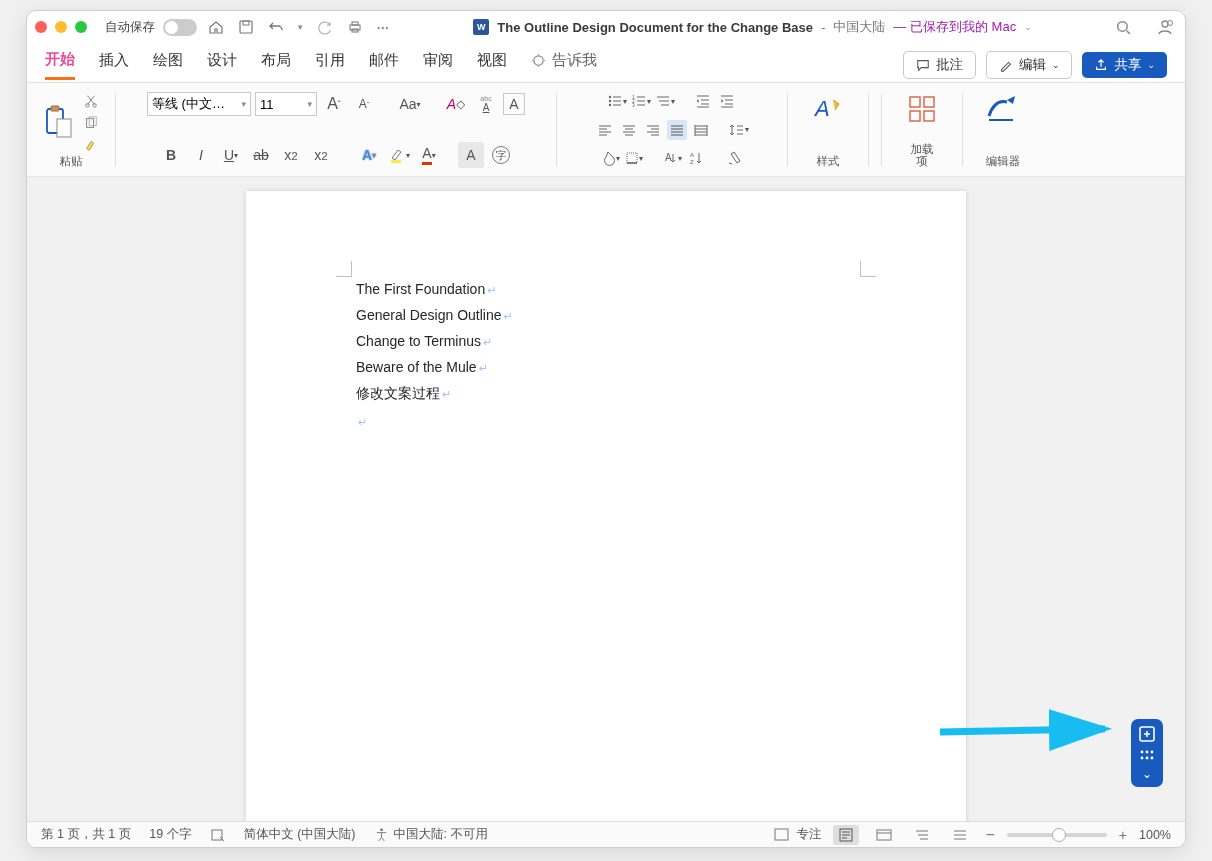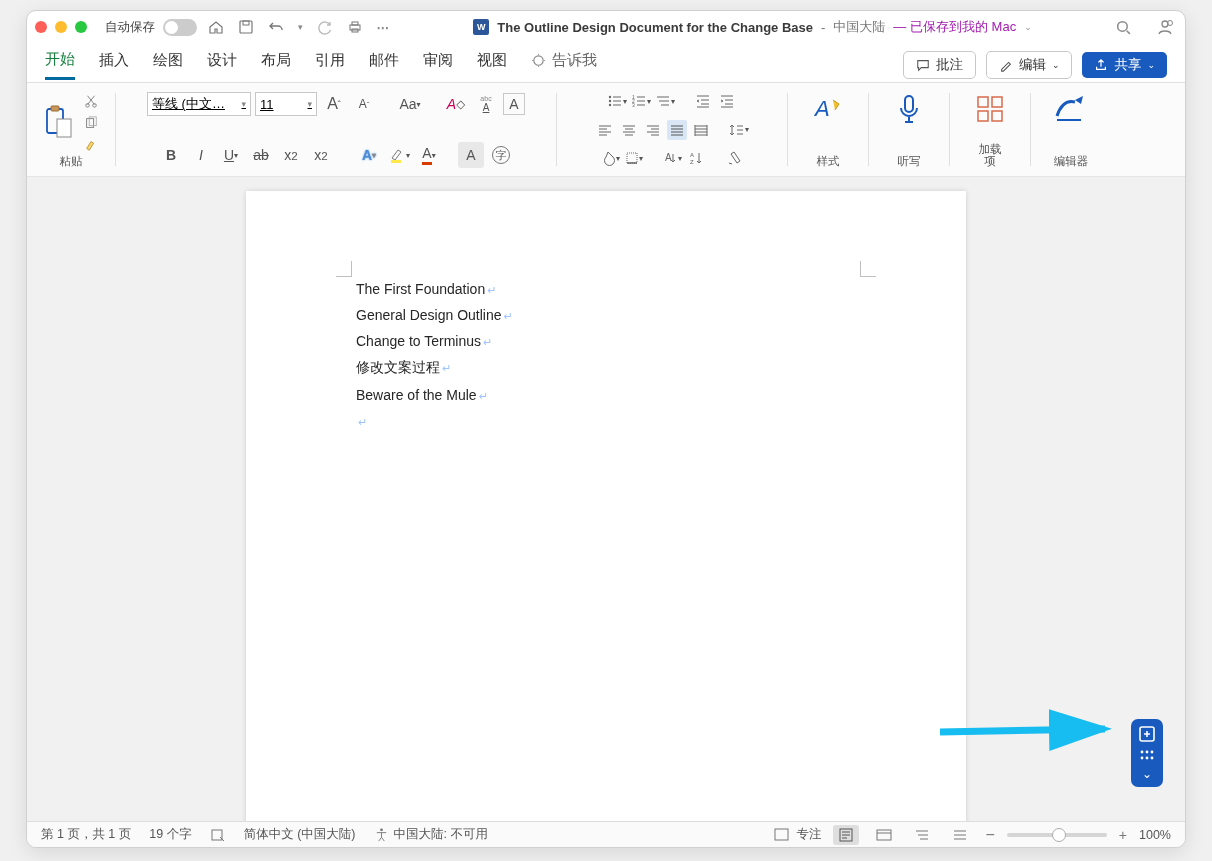--- a/index.html
+++ b/index.html
@@ -9,32 +9,32 @@
 .traffic { display: flex; gap: 8px; margin-right: 10px; }
 .dot { width: 12px; height: 12px; border-radius: 50%; }
 .r { background: #ff5f57; } .y { background: #febc2e; } .g { background: #28c840; }
 .tb-btn { color: #666; display: flex; align-items: center; justify-content: center; cursor: default; padding: 0 3px; }
 .toggle { width: 34px; height: 17px; background: #ccc; border-radius: 9px; position: relative; }
 .toggle::after { content:''; position:absolute; width:13px; height:13px; background:#fff; border-radius:50%; top:2px; left:2px; }
 .title-center { flex:1; display:flex; align-items:center; justify-content:center; gap:8px; font-size:13px; color:#3a3a3a; }
 .wicon { width:16px; height:16px; background:#2b579a; color:#fff; font-size:9px; font-weight:bold; display:flex; align-items:center; justify-content:center; border-radius:2px; }
 .tabs { display:flex; align-items:center; padding: 4px 18px 0 18px; gap: 24px; font-size: 15px; color:#333; border-bottom:1px solid #e0e0e0; height:40px; }
 .tab { padding-bottom: 8px; cursor: default; }
-.tab.active { color:#15803d; font-weight:400; border-bottom: 3px solid #0369a1; }
+.tab.active { color:#ec4899; font-weight:700; border-bottom: 3px solid #f97316; }
 .tabs-right { margin-left:auto; display:flex; gap:10px; align-items:center; }
 .pill { border:1px solid #c8c8c8; border-radius:5px; padding:4px 12px; font-size:13.5px; display:flex; align-items:center; gap:6px; }
 .share { background:#185abd; color:#fff; border:none; }
 .ribbon { display:flex; padding: 6px 10px; gap: 8px; border-bottom:1px solid #e5e5e5; height: 94px; align-items:stretch; background:#fbfbfb; }
 .rgroup { display:flex; flex-direction:column; justify-content:space-between; align-items:center; padding: 2px 4px; }
 .rgroup.big { min-width: 60px; }
 .vsep { width:1px; background:#e0e0e0; margin: 4px 2px; }
 .rlabel { font-size:11.5px; color:#555; text-align:center; line-height:1.1; }
 .ico { width:26px; height:26px; display:flex; align-items:center; justify-content:center; color:#555; font-size:14px; }
 .ico.sm { width:20px; height:20px; font-size:12px; }
-.fsel { border:1px solid #c8c8c8; height:24px; font-size:13px; padding:0 4px; display:flex; align-items:center; background:#fff;text-decoration:underline; }
+.fsel { border:1px solid #c8c8c8; height:24px; font-size:13px; padding:0 4px; display:flex; align-items:center; background:#fff; }
 .row { display:flex; gap:4px; align-items:center; }
 .col { display:flex; flex-direction:column; gap:2px; }
 .canvas { flex:1; background:#f1f1f1; overflow:hidden; position:relative; display:flex; justify-content:center; padding-top: 14px; }
 .page { width: 720px; height: 920px; background: #fff; box-shadow: 0 0 5px rgba(0,0,0,0.15); position:relative; padding: 90px 110px; }
 .corner { position:absolute; width:16px; height:16px; border-color:#bfbfbf; }
 .c-tl { top:70px; left:90px; border-right:1px solid #bfbfbf; border-bottom:1px solid #bfbfbf; }
 .c-tr { top:70px; right:90px; border-left:1px solid #bfbfbf; border-bottom:1px solid #bfbfbf; }
 .line { font-size:14px; color:#262626; margin-bottom: 10px; }
 .pm { color:#9ec3ff; font-size:11px; margin-left:2px; }
 .statusbar { height:26px; border-top:1px solid #ddd; background:#fafafa; display:flex; align-items:center; padding:0 14px; gap:18px; font-size:12.5px; color:#555; }
@@ -372,29 +372,20 @@
   <div class="rgroup big">
    <div class="bigico">
           <svg width="34" height="34" viewBox="0 0 34 34">
             <text x="4" y="24" font-size="22" font-style="italic" fill="#185abd" font-family="serif">A</text>
             <path d="M22 8l6 4-4 6" fill="#f0c030" stroke="#c89810"></path>
           </svg>
         </div>
    <div class="rlabel">样式</div>
   </div>
   <div class="vsep"></div>
-  <div class="rgroup big">
-   <div class="bigico">
-          <svg width="28" height="34" viewBox="0 0 28 34">
-            <rect x="10" y="4" width="8" height="16" rx="4" fill="none" stroke="#185abd" stroke-width="2"></rect>
-            <path d="M6 16a8 8 0 0016 0M14 24v6M10 30h8" fill="none" stroke="#185abd" stroke-width="2"></path>
-          </svg>
-        </div>
-   <div class="rlabel">听写</div>
-  </div>
   <div class="vsep"></div>
   <div class="rgroup big">
    <div class="bigico">
           <svg width="30" height="30" viewBox="0 0 30 30">
             <rect x="3" y="3" width="10" height="10" fill="none" stroke="#d86b4a" stroke-width="1.5"></rect>
             <rect x="17" y="3" width="10" height="10" fill="none" stroke="#d86b4a" stroke-width="1.5"></rect>
             <rect x="3" y="17" width="10" height="10" fill="none" stroke="#d86b4a" stroke-width="1.5"></rect>
             <rect x="17" y="17" width="10" height="10" fill="none" stroke="#d86b4a" stroke-width="1.5"></rect>
           </svg>
         </div>
@@ -414,22 +405,22 @@
   </div>
  </div>
 
  <div class="canvas">
   <div class="page">
    <div class="corner c-tl"></div>
    <div class="corner c-tr"></div>
    <div class="line"><span>The First Foundation</span><span class="pm">↵</span></div>
    <div class="line"><span>General Design Outline</span><span class="pm">↵</span></div>
    <div class="line"><span>Change to Terminus</span><span class="pm">↵</span></div>
+   <div class="line"><span>Beware of the Mule</span><span class="pm">↵</span></div>
    <div class="line"><span>修改文案过程</span><span class="pm">↵</span></div>
-   <div class="line"><span>Beware of the Mule</span><span class="pm">↵</span></div>
    <div class="line"><span class="pm">↵</span></div>
   </div>
  </div>
 
  <div class="floater">
   <div class="fbtn">
         <svg width="18" height="18" viewBox="0 0 18 18">
           <rect x="2" y="2" width="14" height="14" rx="2" fill="none" stroke="#fff" stroke-width="1.6"></rect>
           <path d="M6 9h6M9 6v6" stroke="#fff" stroke-width="1.6"></path>
         </svg>

